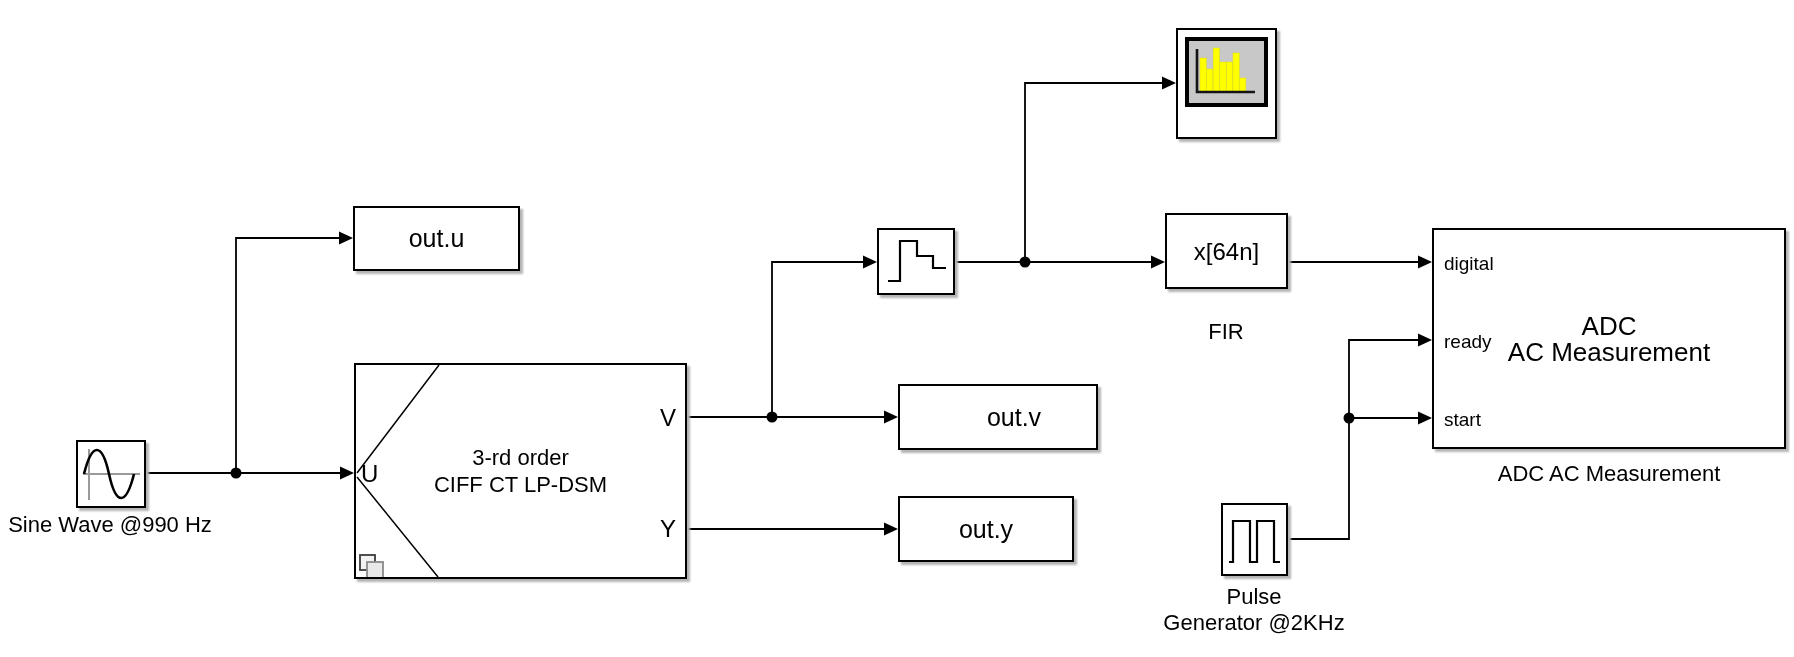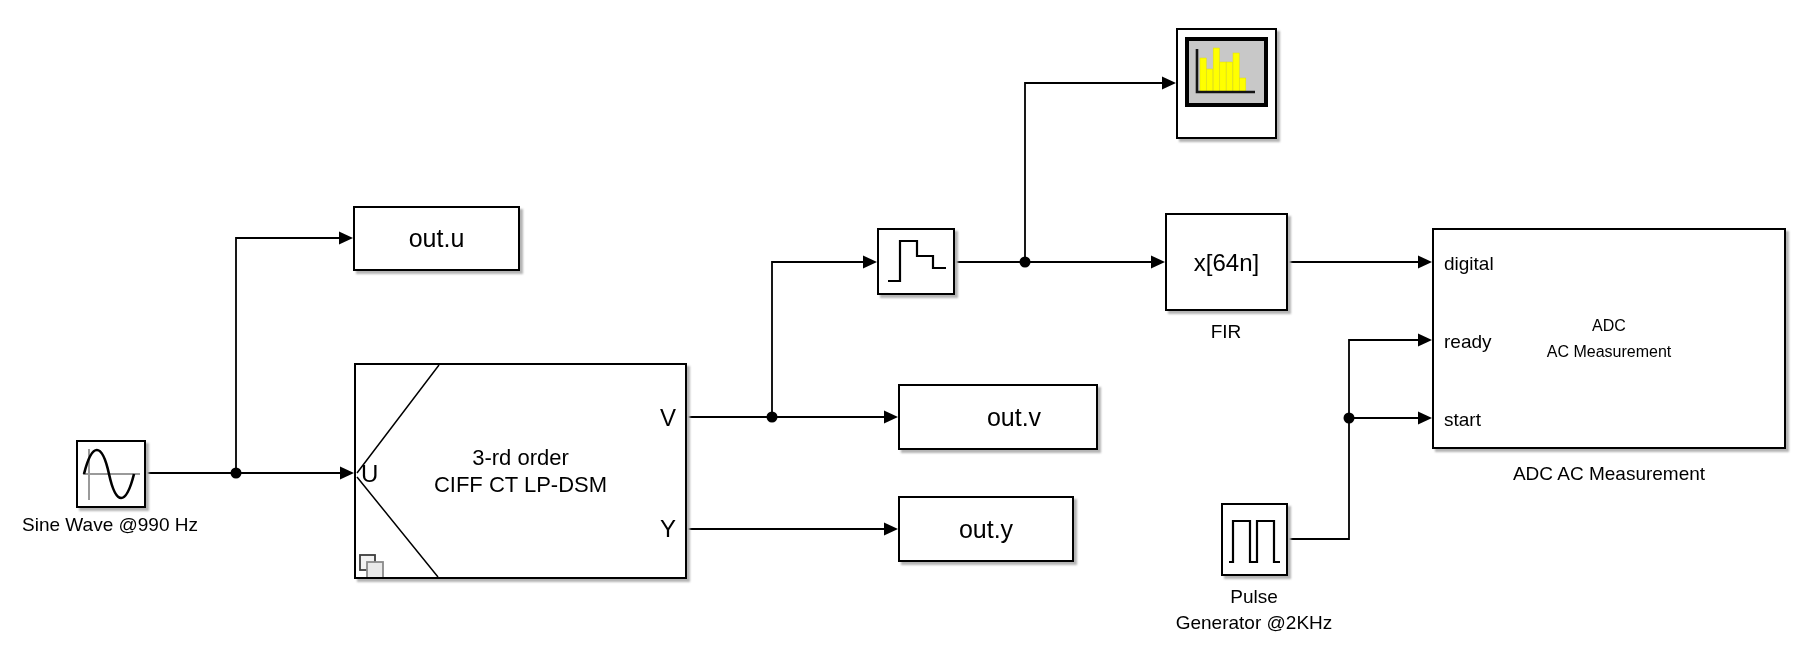--- a/index.html
+++ b/index.html
@@ -20,33 +20,33 @@
     box-shadow:3px 3px 2px #b4b4b4;
     display:flex;align-items:center;justify-content:center;
   }
   .block-text{
     text-align:center;
     font-size:25px;
     line-height:27px;
     white-space:nowrap;
   }
   .dsm-text{font-size:22px;line-height:27px;}
-  .adc-text{font-size:16px;line-height:26px;}
+  .adc-text{font-size:26px;line-height:26px;}
   .port-label{
     position:absolute;
     font-size:19px;
     line-height:24px;
     white-space:nowrap;
   }
   .dsm-port{font-size:24px;line-height:28px;}
   .blk-label{
     position:absolute;
     width:320px;
     text-align:center;
-    font-size:19px;
+    font-size:22px;
     line-height:26px;
     white-space:nowrap;
   }
   .icon-svg{display:block;}
 </style>
 </head>
 <body>
 
 <div class="canvas">
 
@@ -136,21 +136,21 @@
         <rect x="35.2" y="18" width="6.2" height="44"></rect>
         <rect x="41.8" y="32" width="6.2" height="30"></rect>
         <rect x="48.4" y="32" width="6.2" height="30"></rect>
         <rect x="55" y="23" width="6.2" height="39"></rect>
         <rect x="61.6" y="48" width="6.2" height="14"></rect>
       </g>
       <path d="M19 19 V62 H77" stroke="#141414" stroke-width="2.6" fill="none"></path>
     </svg>
   </div>
 
-  <div class="block" style="left:1165px;top:213px;width:123px;height:98px;justify-content:center;">
+  <div class="block" style="left:1165px;top:213px;width:123px;height:76px;justify-content:center;">
     <div class="block-text" style="font-size:24px;">x[64n]</div>
   </div>
   <div class="blk-label" style="left:1066px;top:318px;line-height:28px;">
     <div>FIR</div>
   </div>
 
   <div class="block" style="left:1432px;top:228px;width:354px;height:221px;">
     <div class="block-text adc-text">
       <div>ADC</div>
       <div>AC Measurement</div>

